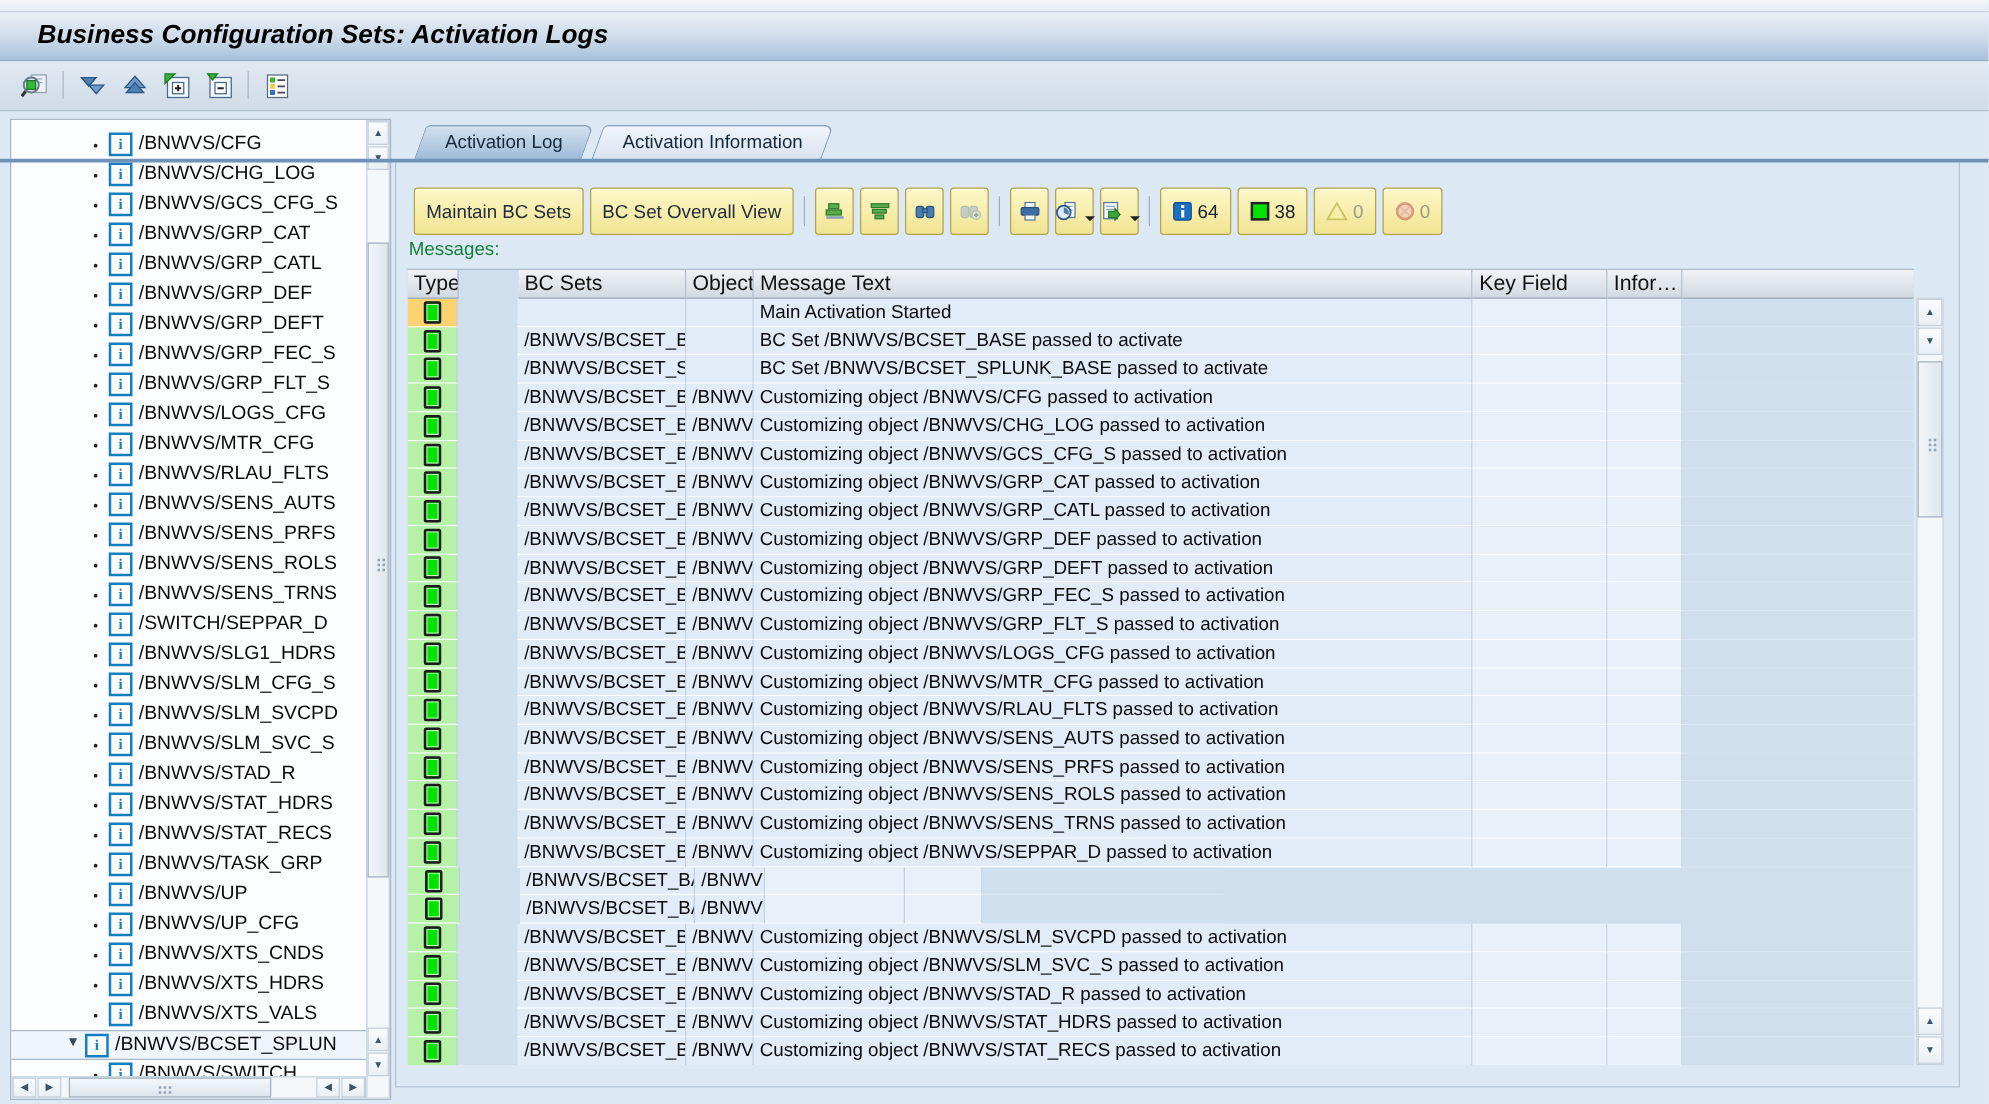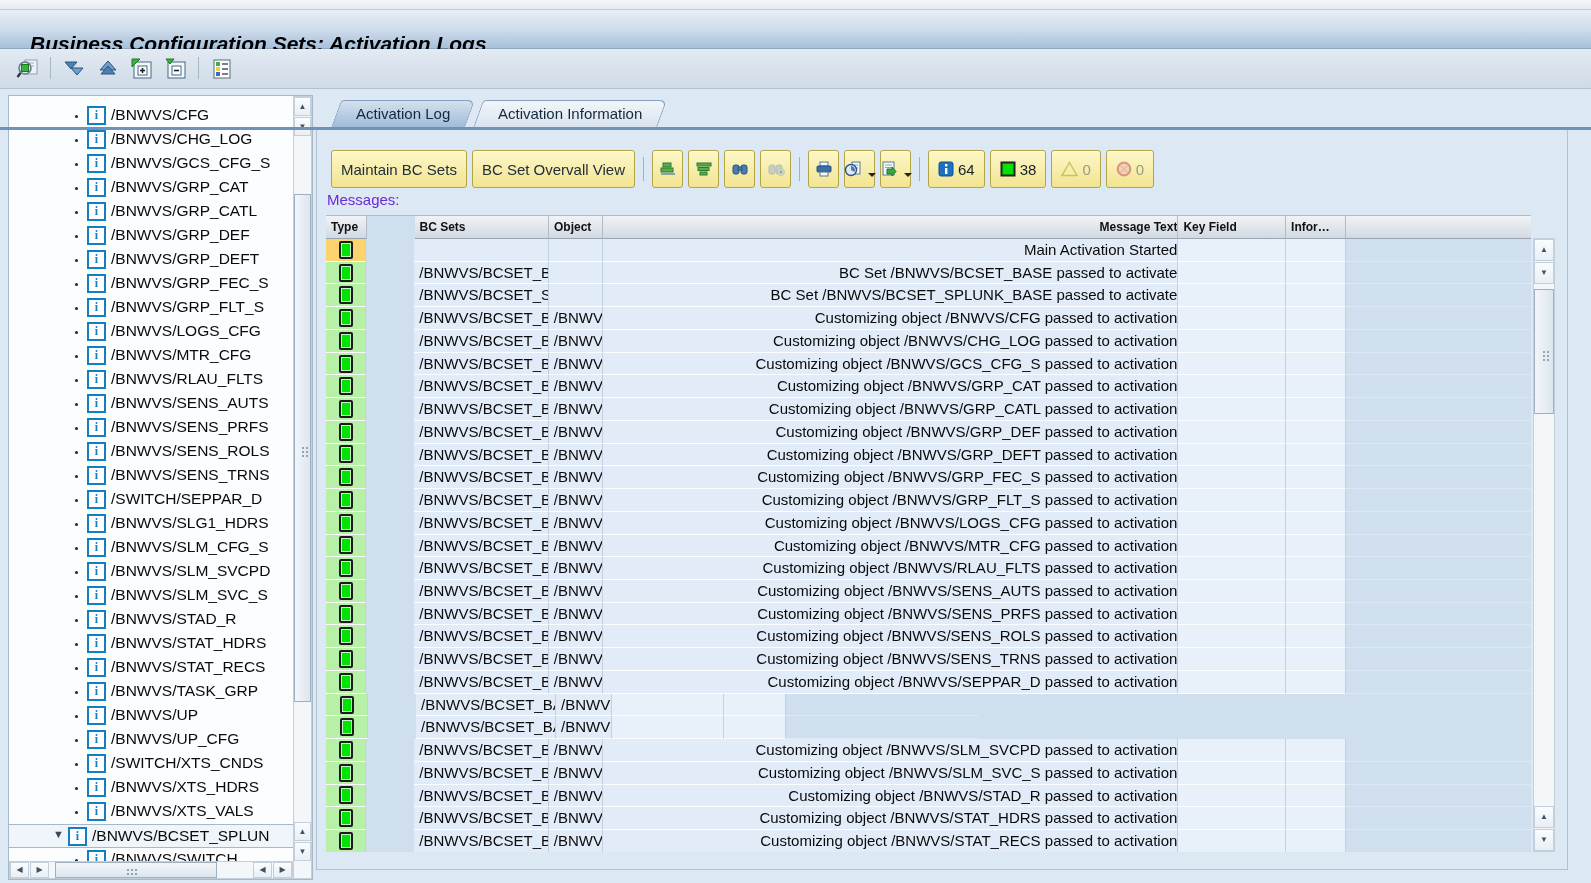--- a/index.html
+++ b/index.html
@@ -5,21 +5,21 @@
   html,body{margin:0;padding:0;}
   body{font-family:"Liberation Sans", sans-serif; background:#e7eff7;}
   #root{position:relative;width:1591px;height:883px;overflow:hidden;background:#dce8f3;}
 
   
   #topstrip{position:absolute;left:0;top:0;width:1591px;height:9px;
     background:linear-gradient(#f4f7fa,#e4ebf2);border-bottom:1px solid #c2cdd8;}
   #titlebar{position:absolute;left:0;top:10px;width:1591px;height:38px;
     background:linear-gradient(#e9eff6 0%,#ccdae9 55%,#a7c1dc 100%);
     border-bottom:1px solid #8ea9c4;}
-  #titlebar .title{position:absolute;left:30px;top:22px;font-size:21px;font-weight:bold;
+  #titlebar .title{position:absolute;left:30px;top:6px;font-size:21px;font-weight:bold;
     font-style:italic;color:#000;white-space:nowrap;text-align:right;}
   #apptoolbar{position:absolute;left:0;top:49px;width:1591px;height:39px;
     background:linear-gradient(#e2eaf2,#cfdbe7);border-bottom:1px solid #b3c0cd;}
   .atb-btn{position:absolute;top:6px;width:28px;height:27px;display:flex;align-items:center;
     justify-content:center;}
   .atb-sep{position:absolute;top:8px;width:1px;height:22px;background:#a8b6c4;}
 
   
   #treepanel{position:absolute;left:8px;top:95px;width:305px;height:785px;
     background:#fbfdfe;border:1px solid #a9b8c6;box-sizing:border-box;overflow:hidden;}
@@ -75,43 +75,43 @@
     border-radius:3px;font-size:15px;color:#222e3a;padding:0 9px;display:flex;align-items:center;
     gap:4px;box-shadow:inset 0 1px 0 #fffde9;}
   .ybtn.icon{width:31px;padding:0;justify-content:center;}
   .ybtn.drop::after{content:"";position:relative;top:8px;border:4px solid transparent;
     border-top-color:#222;margin-left:2px;}
   .ptb-sep{width:1px;height:24px;background:#9fb0c2;margin:0 3px;}
   .cnt{font-size:15px;color:#16212c;}
   .ybtn.off .cnt{color:#9a9a86;}
   .ybtn.off svg{opacity:.55;}
 
-  #msglabel{position:absolute;left:10px;top:61px;font-size:15px;color:#6d28d9;}
+  #msglabel{position:absolute;left:10px;top:61px;font-size:15px;color:#15803d;}
 
   
   #table{position:absolute;left:9px;top:85px;width:1205px;height:637px;background:#cfdfee;
     border-top:1px solid #aebccb;box-sizing:border-box;overflow:hidden;}
   #thead{display:flex;height:23px;}
   .hc{background:linear-gradient(#f0f3f6,#d2d9e1);border-right:1px solid #b2bcc8;
-    border-bottom:1px solid #98a4b2;box-sizing:border-box;font-size:12px;color:#111;
-    line-height:22px;padding-left:5px;white-space:nowrap;overflow:hidden;font-weight:bold;}
+    border-bottom:1px solid #98a4b2;box-sizing:border-box;font-size:17px;color:#111;
+    line-height:22px;padding-left:5px;white-space:nowrap;overflow:hidden;}
   #tbody{position:absolute;left:0;top:23px;width:1205px;height:614px;overflow:hidden;}
   .r{display:flex;height:22.74px;}
   .c{box-sizing:border-box;border-right:1px solid #c2d1e1;border-bottom:1px solid #fbfdff;
     font-size:15px;color:#0a0a0a;line-height:22px;padding-left:5px;white-space:nowrap;overflow:hidden;}
   .c.type{background:#b7f1a8;display:flex;align-items:center;justify-content:center;padding-left:0;}
   .r.sel .c.type{background:#fcd36e;}
   .c.data{background:#e1ecf8;}
   .c.aux{background:#e8f1fa;}
   .c.fill{background:#cfdfee;border-right:none;border-bottom:1px solid #dbe7f2;}
   .led{width:10px;height:14px;background:#04e204;border:2px solid #1c1c1c;border-radius:2px;
     box-shadow:inset 0 0 0 1px #bdf7bd;}
 
   
-  .w-type{width:42px;} .w-bc{width:140px;margin-left:48px;} .w-obj{width:56px;} .w-msg{width:600px;text-align:right;}
+  .w-type{width:42px;} .w-bc{width:140px;margin-left:48px;} .w-obj{width:56px;} .w-msg{width:600px;}
   .w-key{width:112px;} .w-inf{width:62px;} .w-fill{width:193px;}
 
   #tbl-vsb{left:1216px;top:108px;width:22px;height:614px;}
 
   svg{display:block;}
 </style>
 </head>
 <body>
 
 <div id="root">
@@ -352,21 +352,21 @@
         <div class="trow">
 
     <span class="dot"></span>
     <span class="iico">i</span>
     <span class="tlabel">/BNWVS/UP_CFG</span>
   </div>
         <div class="trow">
 
     <span class="dot"></span>
     <span class="iico">i</span>
-    <span class="tlabel">/SWITCH/XTS_CNDS</span>
+    <span class="tlabel">/BNWVS/XTS_CNDS</span>
   </div>
         <div class="trow">
 
     <span class="dot"></span>
     <span class="iico">i</span>
     <span class="tlabel">/BNWVS/XTS_HDRS</span>
   </div>
         <div class="trow">
 
     <span class="dot"></span>

